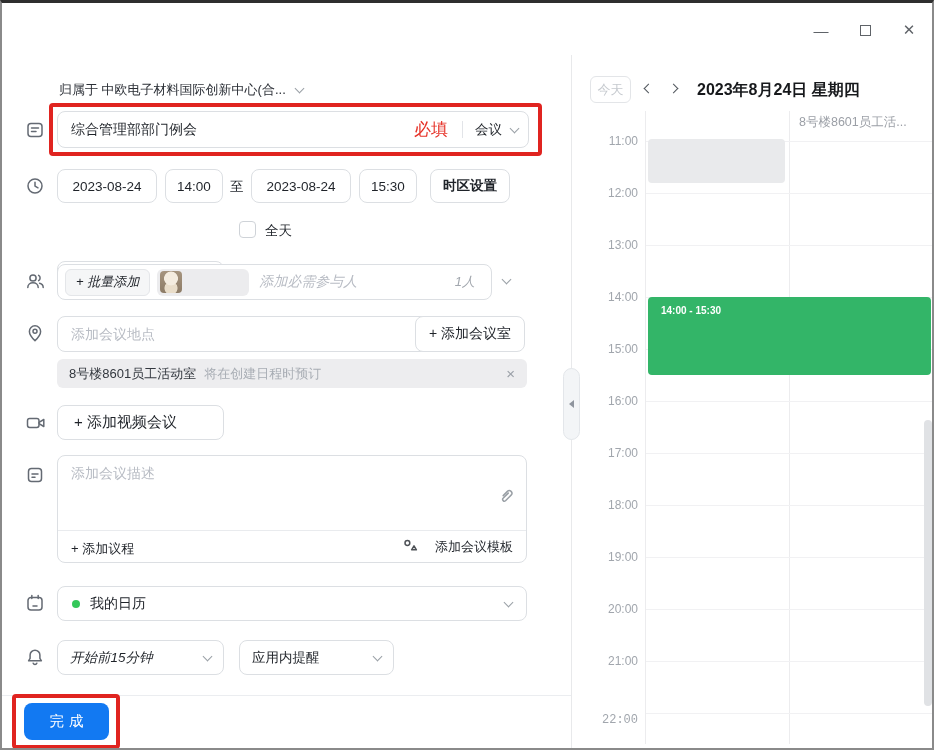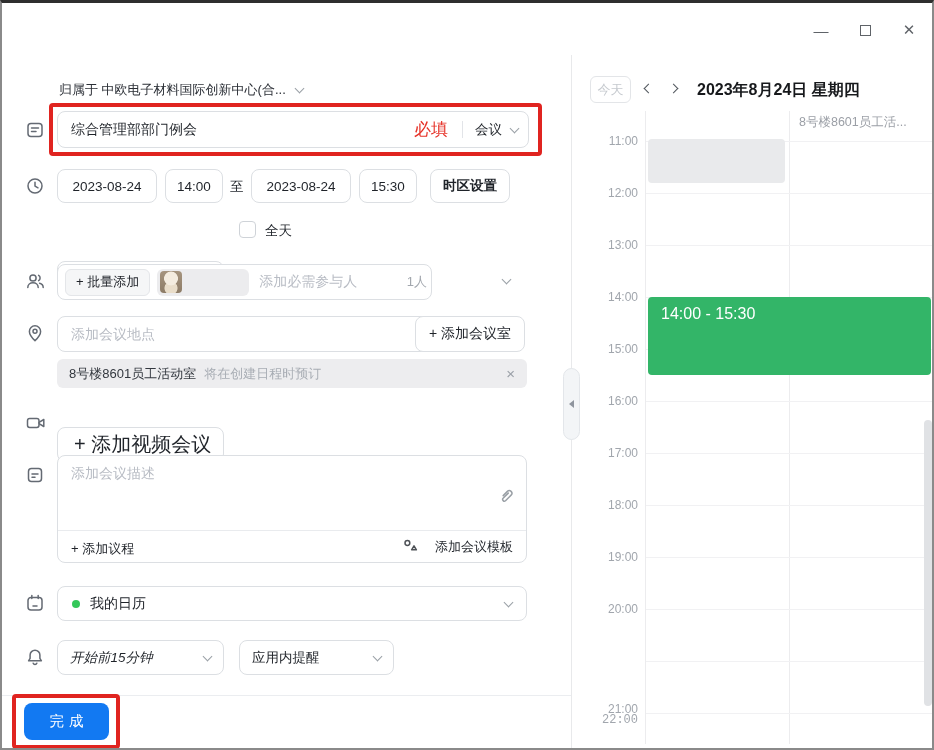--- a/index.html
+++ b/index.html
@@ -103,21 +103,21 @@
 
   <div class="abs icon-col" style="left:24px; top:269px;">
     <svg width="19" height="18" viewBox="0 0 19 18">
         <circle cx="7" cy="6" r="3.1"></circle>
         <path d="M1.8 15.5 c0-3 2.4-4.8 5.2-4.8 s5.2 1.8 5.2 4.8"></path>
         <path d="M12.6 3.4 a3 3 0 0 1 0 5.2"></path>
         <path d="M13.6 11.2 c2.2.6 3.6 2.2 3.6 4.3"></path>
       </svg>
   </div>
 
-  <div class="field abs" style="left:55px; top:261px; width:375px; height:36px; padding:0 4px 0 7px;">
+  <div class="field abs" style="left:55px; top:261px; width:435px; height:36px; padding:0 16px 0 7px;font-style:italic;">
     <div style="background:#f5f6f7; border:1px solid #e4e6e9; border-radius:6px; height:27px; display:flex; align-items:center; padding:0 10px; font-size:13px;">
       <span>+ 批量添加</span>
     </div>
     <div style="background:#ececee; border-radius:6px; height:27px; width:92px; display:flex; align-items:center; padding:0 3px; margin-left:7px;">
       <div style="width:22px; height:22px; border-radius:4px; background:
             radial-gradient(circle at 50% 34%, #f4ecdf 0 36%, rgba(0,0,0,0) 40%),
             radial-gradient(circle at 50% 78%, #e9ddc9 0 30%, rgba(0,0,0,0) 34%),
             linear-gradient(#a6947e,#8d7c67);"></div>
     </div>
     <span class="placeholder" style="margin-left:10px; font-size:14px;">添加必需参与人</span>
@@ -145,21 +145,21 @@
     <span style="margin-left:auto; color:#9ba0a8; font-size:15px;">×</span>
   </div>
 
   <div class="abs icon-col" style="left:24px; top:411px;">
     <svg width="20" height="18" viewBox="0 0 20 18">
         <rect x="1.5" y="4.5" width="11.5" height="9" rx="2.2"></rect>
         <path d="M13 8.4 l4.8-2.9 v7 L13 9.6"></path>
       </svg>
   </div>
 
-  <div class="field abs" style="left:55px; top:402px; width:167px; height:35px; padding-left:16px; font-size:20px;margin-top:22px;">
+  <div class="field abs" style="left:55px; top:402px; width:167px; height:35px; padding-left:16px; font-size:15px;">
     <span>+  添加视频会议</span>
   </div>
 
   <div class="abs icon-col" style="left:24px; top:463px;">
     <svg width="18" height="18" viewBox="0 0 18 18">
         <rect x="2.5" y="2.5" width="13" height="13" rx="3"></rect>
         <line x1="6" y1="8" x2="12" y2="8"></line>
         <line x1="6" y1="11.2" x2="9" y2="11.2"></line>
       </svg>
   </div>
@@ -255,21 +255,21 @@
       <div class="hour-label" style="top: 391px;">16:00</div>
       <div class="hour-line" style="top: 450px;"></div>
       <div class="hour-label" style="top: 443px;">17:00</div>
       <div class="hour-line" style="top: 502px;"></div>
       <div class="hour-label" style="top: 495px;">18:00</div>
       <div class="hour-line" style="top: 554px;"></div>
       <div class="hour-label" style="top: 547px;">19:00</div>
       <div class="hour-line" style="top: 606px;"></div>
       <div class="hour-label" style="top: 599px;">20:00</div>
       <div class="hour-line" style="top: 658px;"></div>
-      <div class="hour-label" style="top: 651px; margin-top: 48px;">21:00</div>
+      <div class="hour-label" style="top: 651px;">21:00</div>
       <div class="hour-line" style="top: 710px;"></div>
       <div class="hour-label" style="top: 710px; font-family: Liberation Mono, monospace;">22:00</div>
       <div class="event-block" style="left: 646px; width: 137px; background: rgb(233, 234, 236); top: 136px; height: 44.2px;"></div>
-      <div class="event-block" style="left: 646px; width: 283px; background: rgb(51, 181, 104); top: 294px; height: 78px; color: rgb(255, 255, 255); font-size: 16px; font-weight: normal; padding: 8px 0px 0px 13px;"><span>14:00 - 15:30</span></div>
+      <div class="event-block" style="left: 646px; width: 283px; background: rgb(51, 181, 104); top: 294px; height: 78px; color: rgb(255, 255, 255); font-size: 10px; font-weight: bold; padding: 8px 0px 0px 13px;"><span>14:00 - 15:30</span></div>
     </div>
 
   <div class="scroll-thumb" style="top:417px; height:286px;"></div>
 </div>
 
 </body></html>

